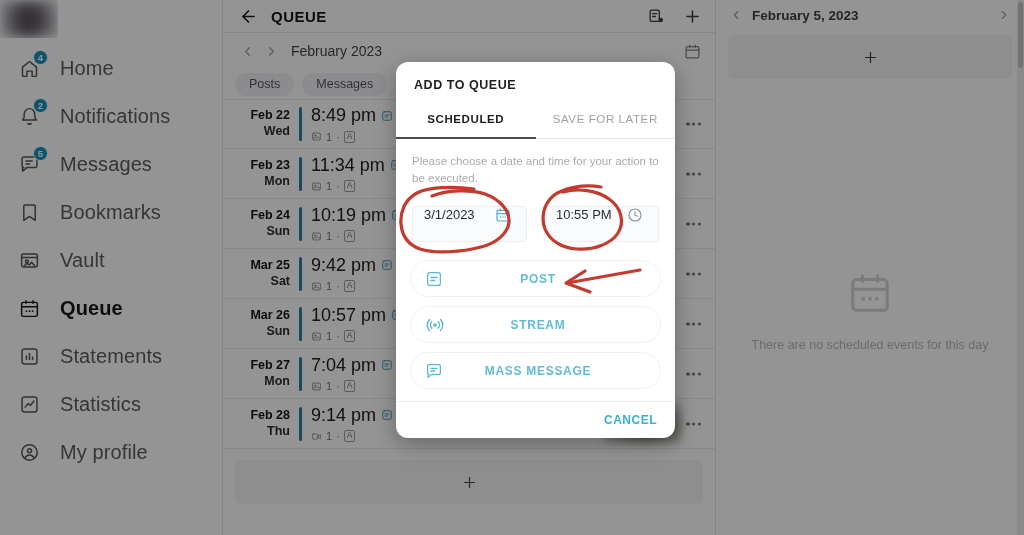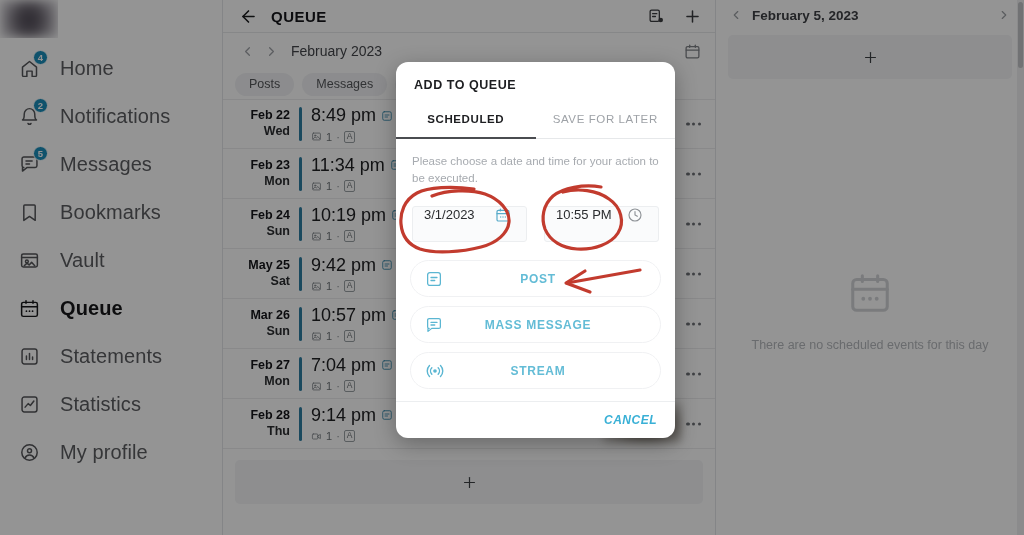--- a/index.html
+++ b/index.html
@@ -273,21 +273,21 @@
   .m-action-lbl {
     position: absolute; left: 5px; right: 0;
     text-align: center;
     font-size: 12px; letter-spacing: 0.7px;
     color: #63bcd6; font-weight: bold;
   }
   .m-footer {
     margin-top: 12px;
     border-top: 1px solid #eceef0;
     padding: 11px 18px 11px 0;
-    display: flex; justify-content: flex-end; font-style: italic;
+    display: flex; justify-content: flex-end;
   }
   .m-cancel {
     font-size: 12px; font-weight: bold; letter-spacing: 0.5px;
     color: #39b0d6; cursor: pointer;
   }
 
   
   .annot {
     position: absolute; inset: 0;
     z-index: 90;
@@ -563,21 +563,21 @@
             </div>
           </div>
           <div class="q-more">
             <i></i>
             <i></i>
             <i></i>
           </div>
         </div>
         <div class="q-row">
           <div class="q-date">
-            <span class="d1">May 25</span>
+            <span class="d1">Mar 25</span>
             <span class="d2">Sat</span>
           </div>
           <div class="q-bar"></div>
           <div class="q-meta">
             <div class="q-time-line">
               <span class="q-time">9:42 pm</span>
               <span class="mini-blue">
                 <svg width="12" height="12" viewBox="0 0 24 24" fill="none" stroke="currentColor" stroke-width="1.7" stroke-linecap="round" stroke-linejoin="round">
                   <rect x="3.5" y="3.5" width="17" height="17" rx="3"></rect>
                   <line x1="8" y1="10" x2="16" y2="10"></line>
@@ -808,40 +808,40 @@
           <svg width="18" height="18" viewBox="0 0 24 24" fill="none" stroke="currentColor" stroke-width="1.7" stroke-linecap="round" stroke-linejoin="round">
               <rect x="3.5" y="3.5" width="17" height="17" rx="3"></rect>
               <line x1="8" y1="10" x2="16" y2="10"></line>
               <line x1="8" y1="14" x2="13" y2="14"></line>
             </svg>
         </span>
         <span class="m-action-lbl">POST</span>
       </div>
       <div class="m-action">
         <span class="m-action-ico">
-          <svg width="18" height="18" viewBox="0 0 24 24" fill="none" stroke="currentColor" stroke-width="1.7" stroke-linecap="round" stroke-linejoin="round">
-              <path d="M3.5 5.5a2 2 0 0 1 2-2h13a2 2 0 0 1 2 2v9a2 2 0 0 1-2 2H9l-5 4v-4H5.5a2 2 0 0 1-2-2z"></path>
-              <line x1="8" y1="8.5" x2="16" y2="8.5"></line>
-              <line x1="8" y1="12" x2="13" y2="12"></line>
-            </svg>
-        </span>
-        <span class="m-action-lbl">MASS MESSAGE</span>
-      </div>
-      <div class="m-action">
-        <span class="m-action-ico">
           <svg width="20" height="20" viewBox="0 0 24 24" fill="none" stroke="currentColor" stroke-width="1.7" stroke-linecap="round">
               <circle cx="12" cy="12" r="2.2" fill="currentColor" stroke="none"></circle>
               <path d="M8.2 8.2a5.4 5.4 0 0 0 0 7.6"></path>
               <path d="M15.8 8.2a5.4 5.4 0 0 1 0 7.6"></path>
               <path d="M5.4 5.4a9.4 9.4 0 0 0 0 13.2"></path>
               <path d="M18.6 5.4a9.4 9.4 0 0 1 0 13.2"></path>
             </svg>
         </span>
         <span class="m-action-lbl">STREAM</span>
       </div>
+      <div class="m-action">
+        <span class="m-action-ico">
+          <svg width="18" height="18" viewBox="0 0 24 24" fill="none" stroke="currentColor" stroke-width="1.7" stroke-linecap="round" stroke-linejoin="round">
+              <path d="M3.5 5.5a2 2 0 0 1 2-2h13a2 2 0 0 1 2 2v9a2 2 0 0 1-2 2H9l-5 4v-4H5.5a2 2 0 0 1-2-2z"></path>
+              <line x1="8" y1="8.5" x2="16" y2="8.5"></line>
+              <line x1="8" y1="12" x2="13" y2="12"></line>
+            </svg>
+        </span>
+        <span class="m-action-lbl">MASS MESSAGE</span>
+      </div>
     </div>
 
     <div class="m-footer">
       <div class="m-cancel">CANCEL</div>
     </div>
   </div>
 
   <svg class="annot" viewBox="0 0 1024 535" width="1024" height="535">
 
     <path fill="none" stroke="#c23b2e" stroke-width="3.2" stroke-linecap="round" d="M474,189 C452,186 428,187 417,193 C404,200 400,213 401,224 C402,236 409,245 420,249

